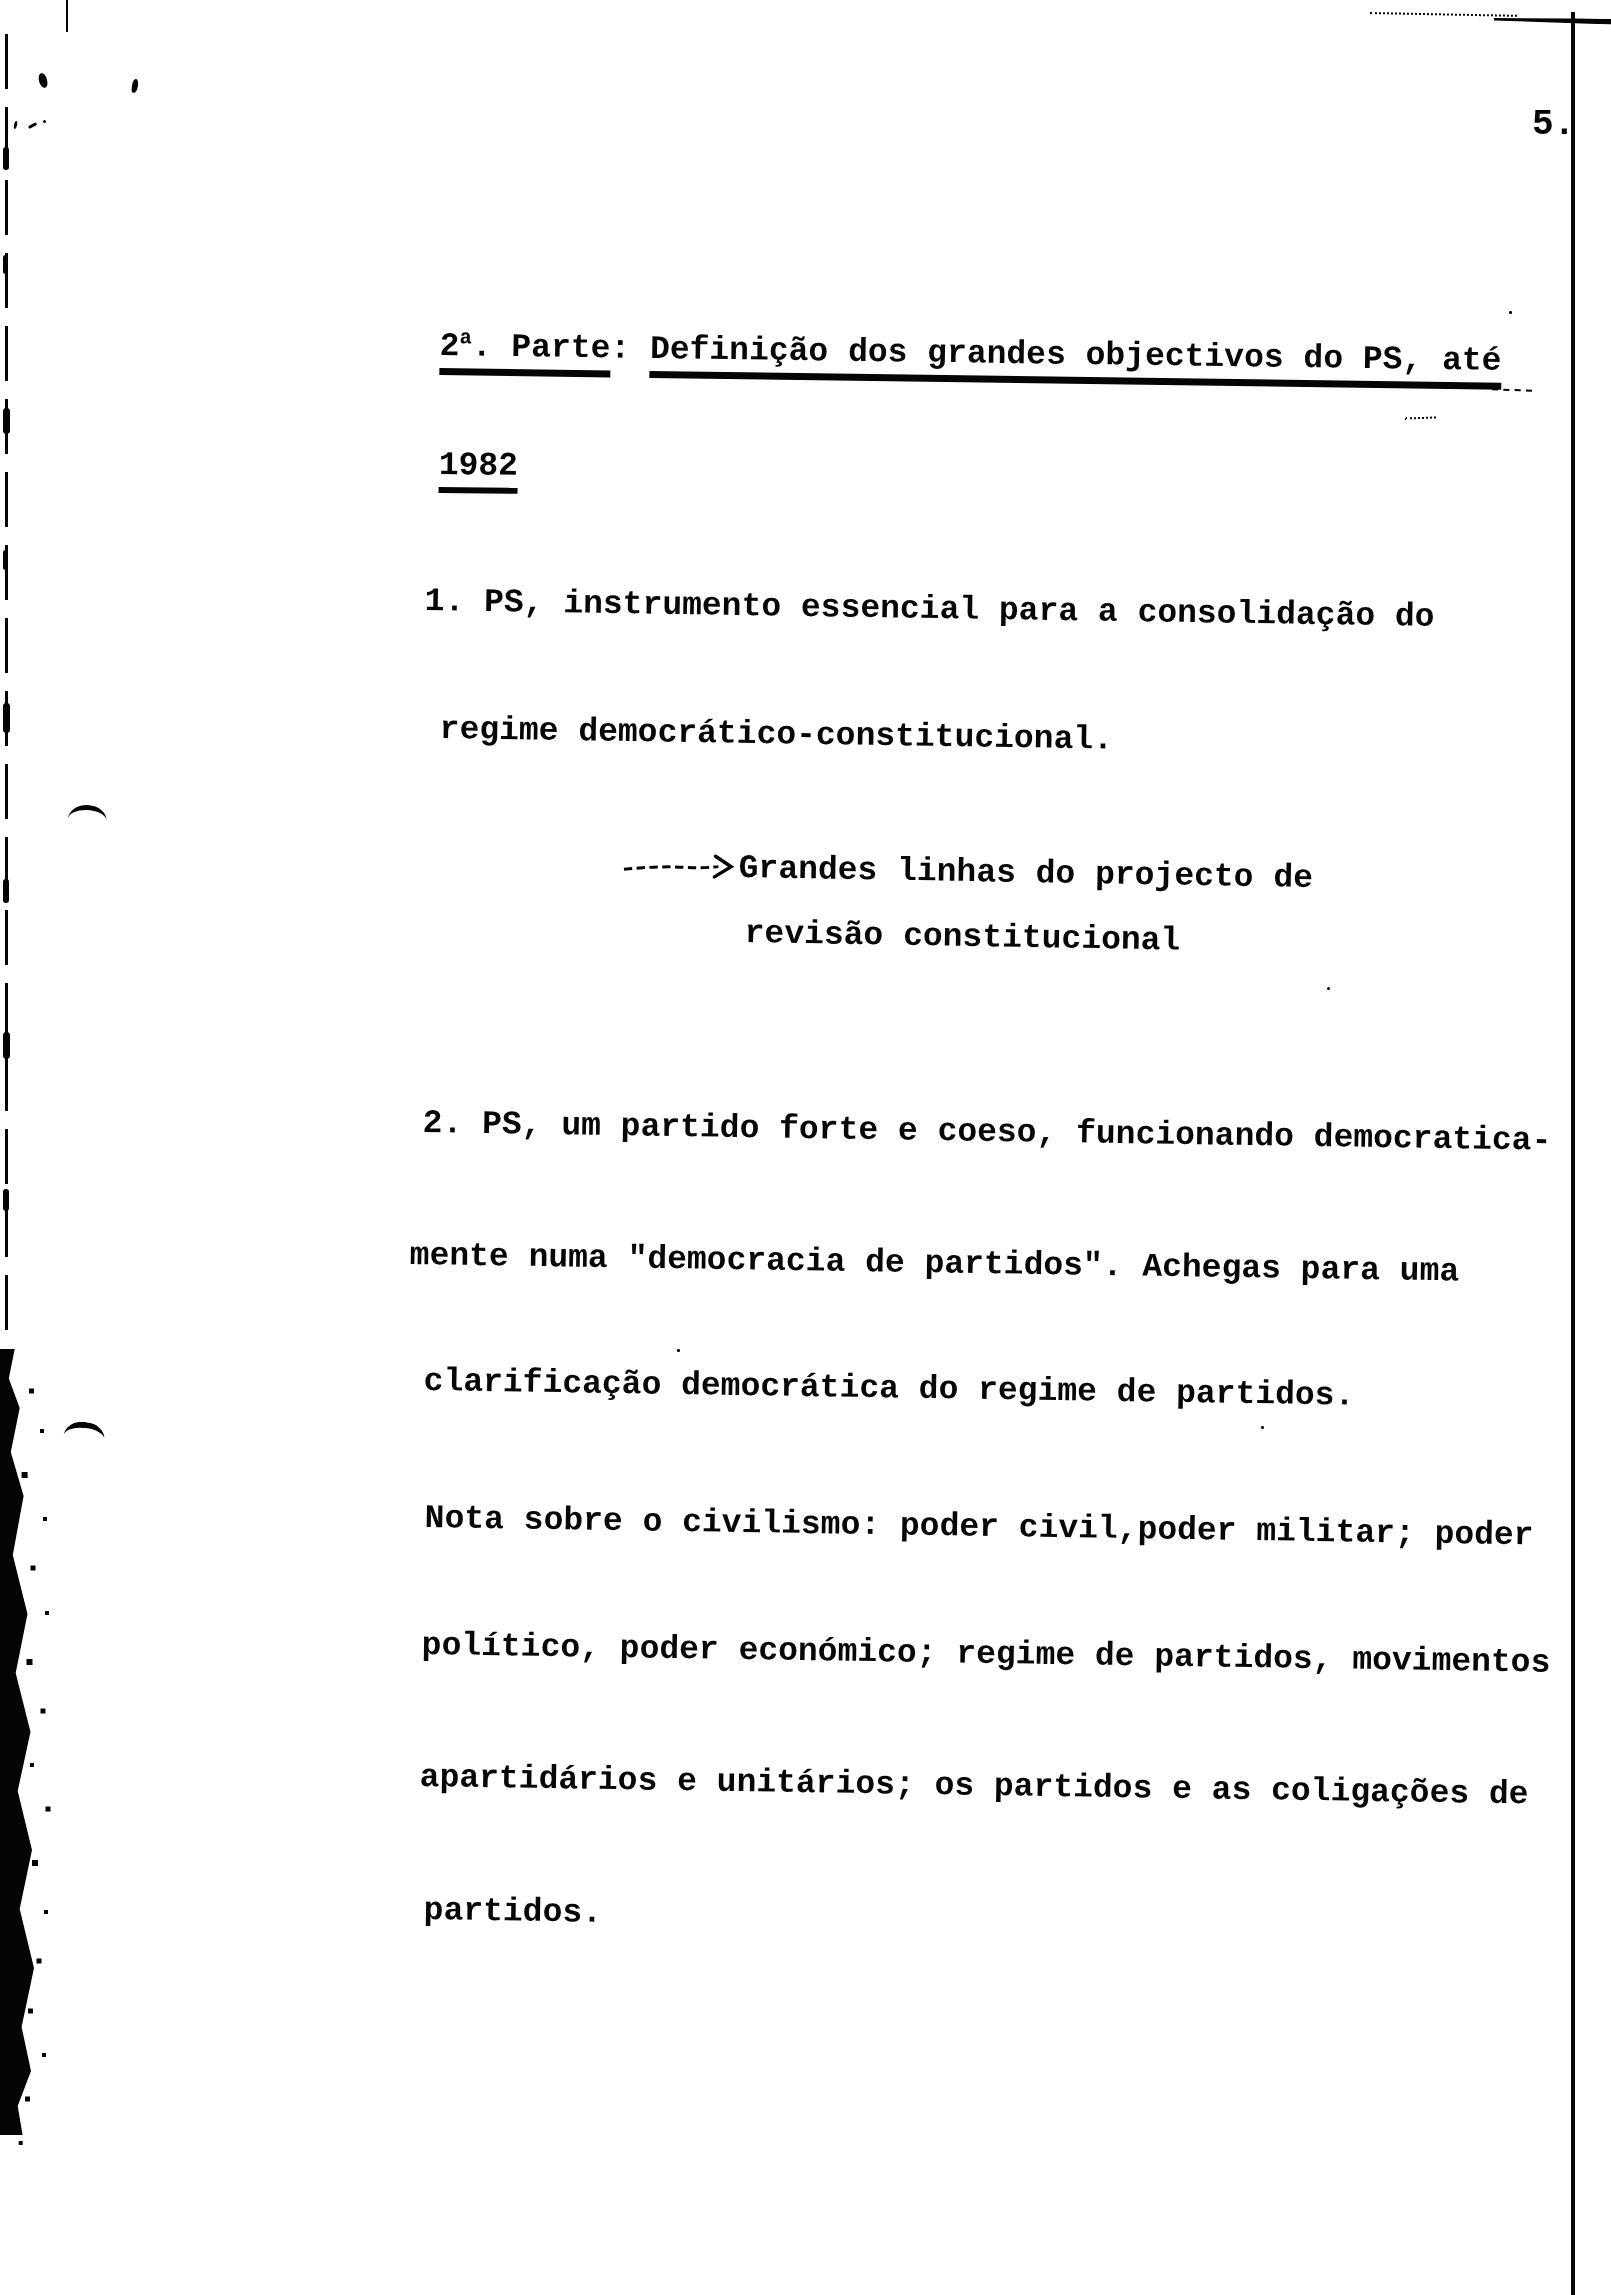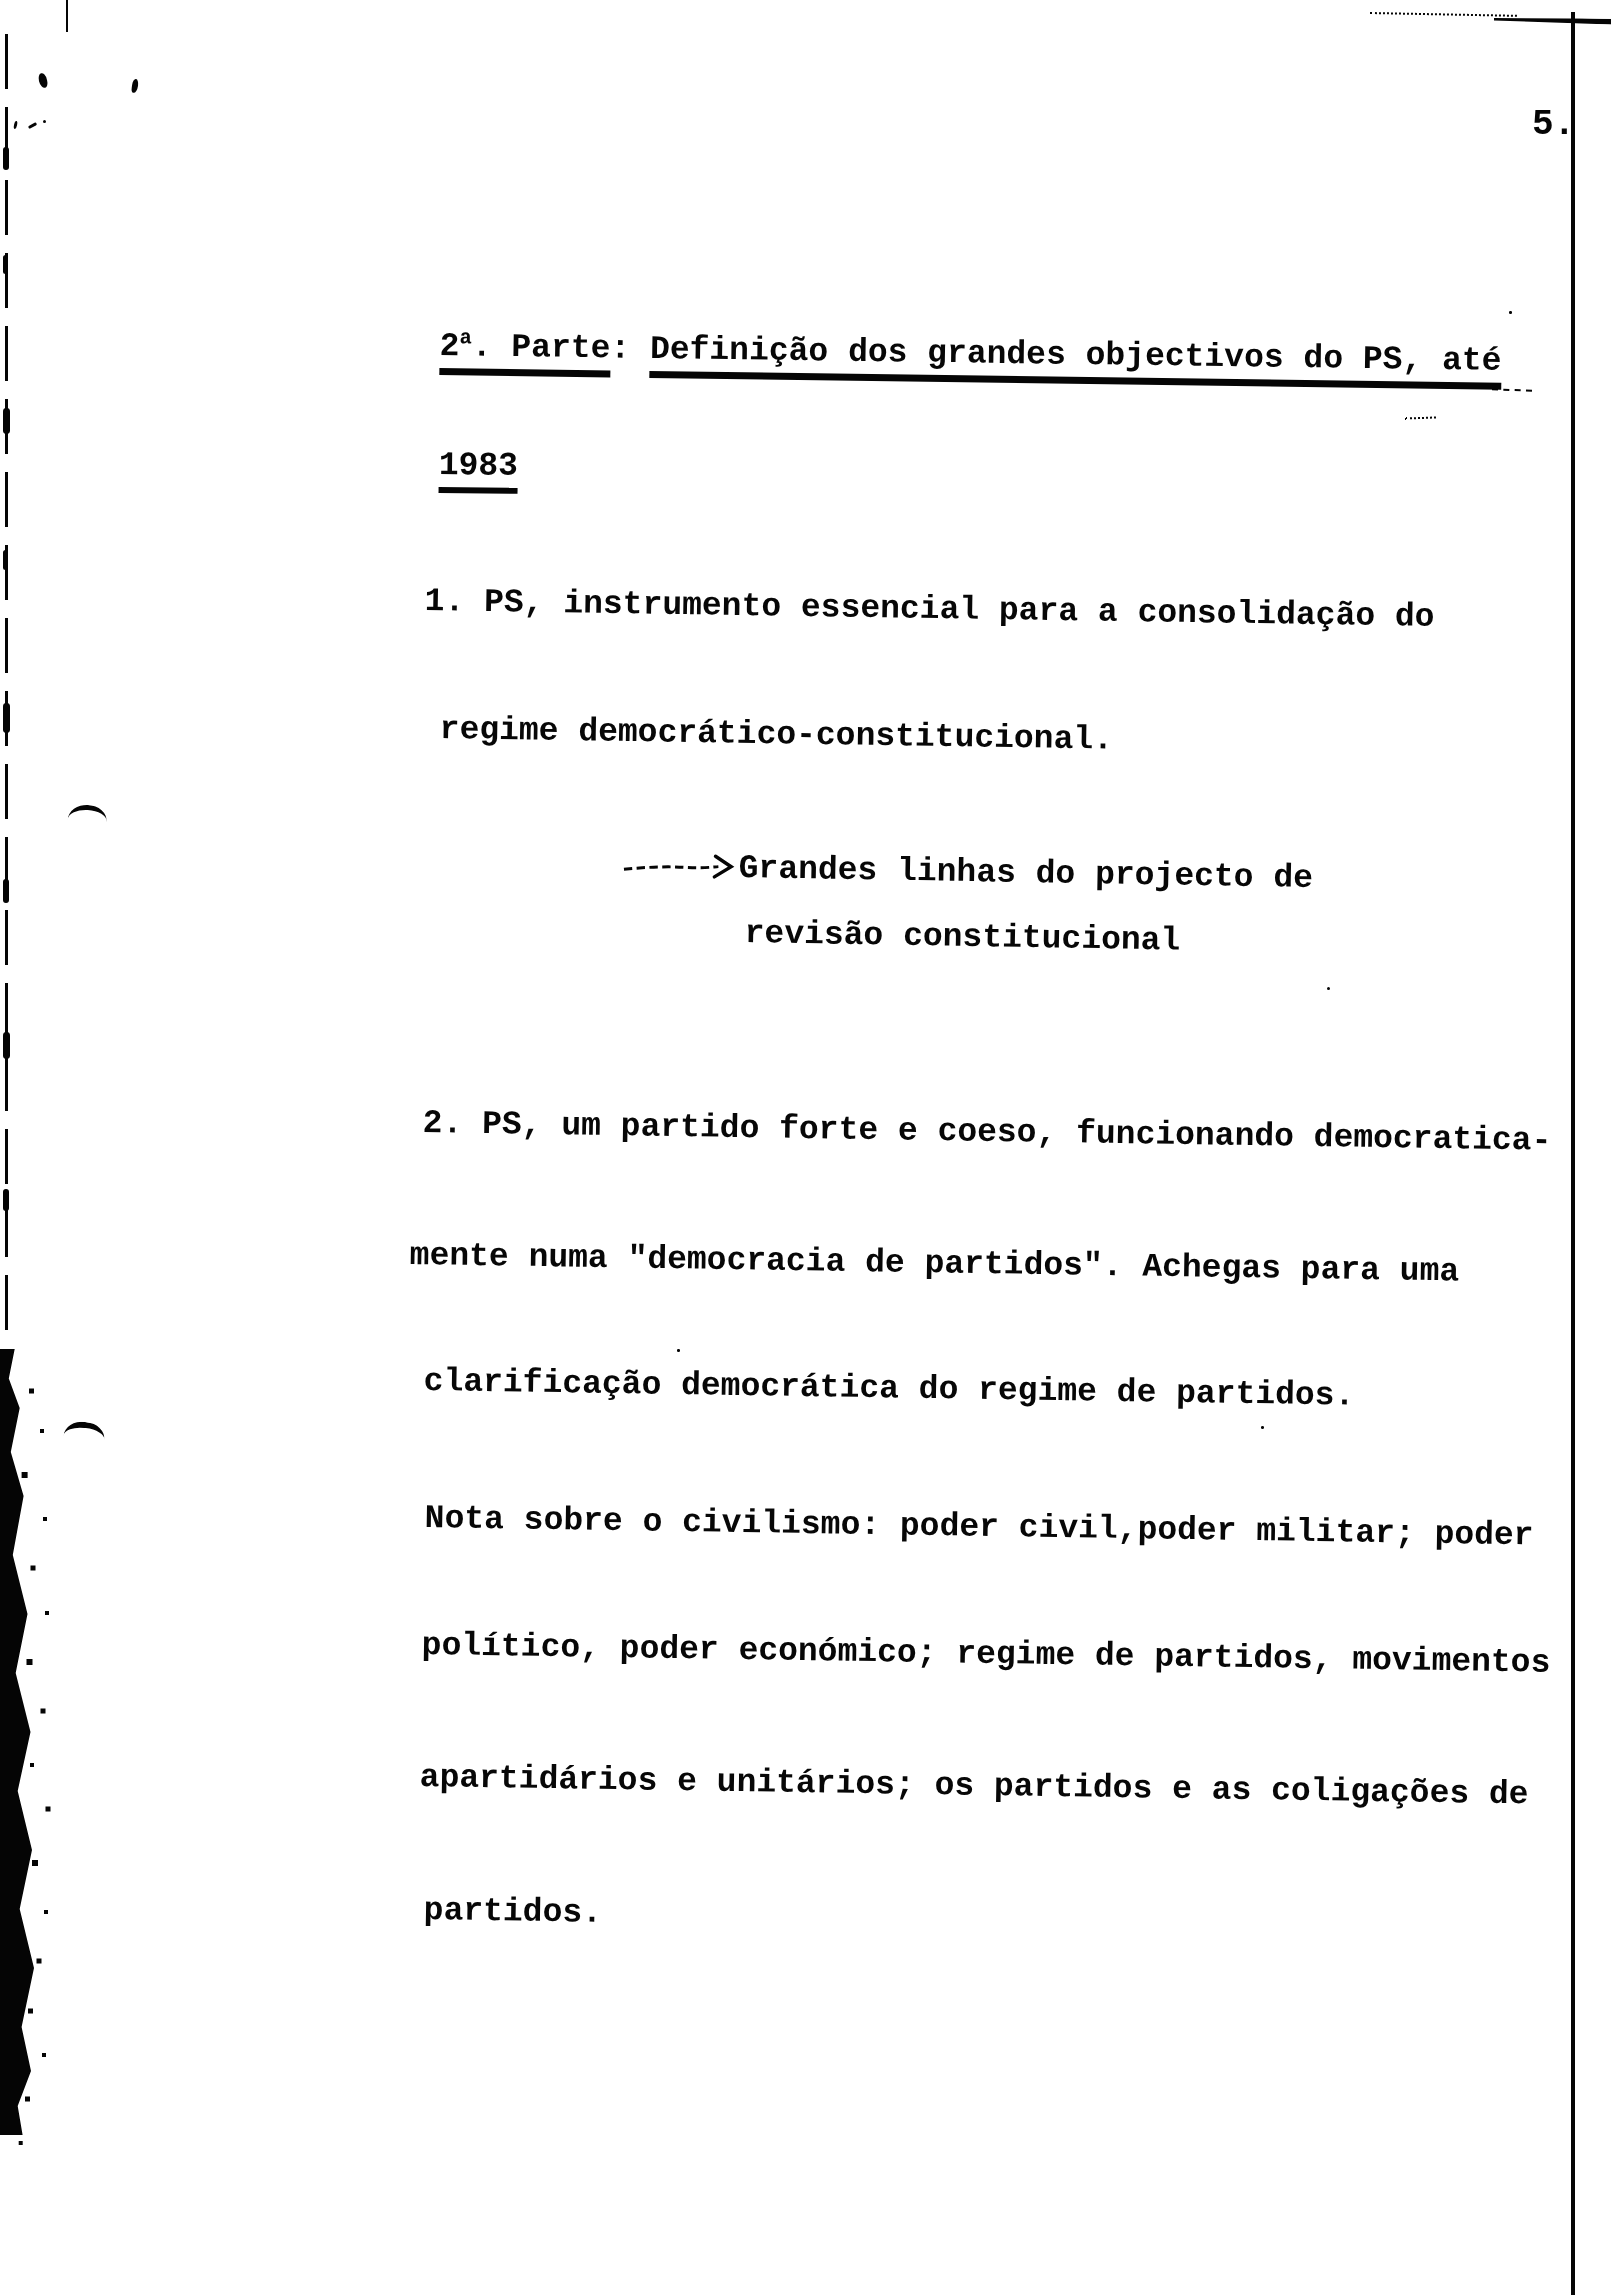--- a/index.html
+++ b/index.html
@@ -100,21 +100,21 @@
   <div class="artifact" style="left:1405px;top:417px;width:31px;height:0;border-top:2px dotted #050505;transform:rotate(-2deg);"></div>
   <div class="artifact ink" style="left:1509px;top:311px;width:2.5px;height:2.5px;border-radius:50%;"></div>
   <div class="artifact ink" style="left:1327px;top:987px;width:3.4px;height:3.4px;border-radius:50%;"></div>
   <div class="artifact ink" style="left:677px;top:1349px;width:2.5px;height:2.5px;border-radius:50%;"></div>
   <div class="artifact ink" style="left:1261px;top:1426px;width:2.9px;height:2.5px;border-radius:50%;"></div>
 
   <div class="line" style="left:440px;top:326px;transform:rotate(0.8deg);">
     <span class="u"><span>2</span><sup class="ord">a</sup><span>. Parte</span></span><span>: </span><span class="u">Definição dos grandes objectivos do PS, até</span>
   </div>
   <div class="line" style="left:439px;top:447px;transform:rotate(0.6deg);">
-    <span class="u-year">1983</span>
+    <span class="u-year">1982</span>
   </div>
 
   <div class="line" style="left:425px;top:583px;">1. PS, instrumento essencial para a consolidação do</div>
   <div class="line" style="left:440px;top:711px;">regime democrático-constitucional.</div>
 
   <svg class="artifact" style="left:622px;top:853px;transform:rotate(0.5deg);" width="118" height="29.5" viewBox="0 0 240 60">
     <path d="M4,34 C 44,30 86,27 126,29 S 182,28 196,27" fill="none" stroke="#050505" stroke-width="6" stroke-dasharray="17 9"></path>
     <path d="M190,6 L222,27 L188,48" fill="none" stroke="#050505" stroke-width="7" stroke-linecap="round"></path>
   </svg>
   <div class="line" style="left:739px;top:850px;transform:rotate(1deg);">Grandes linhas do projecto de</div>

